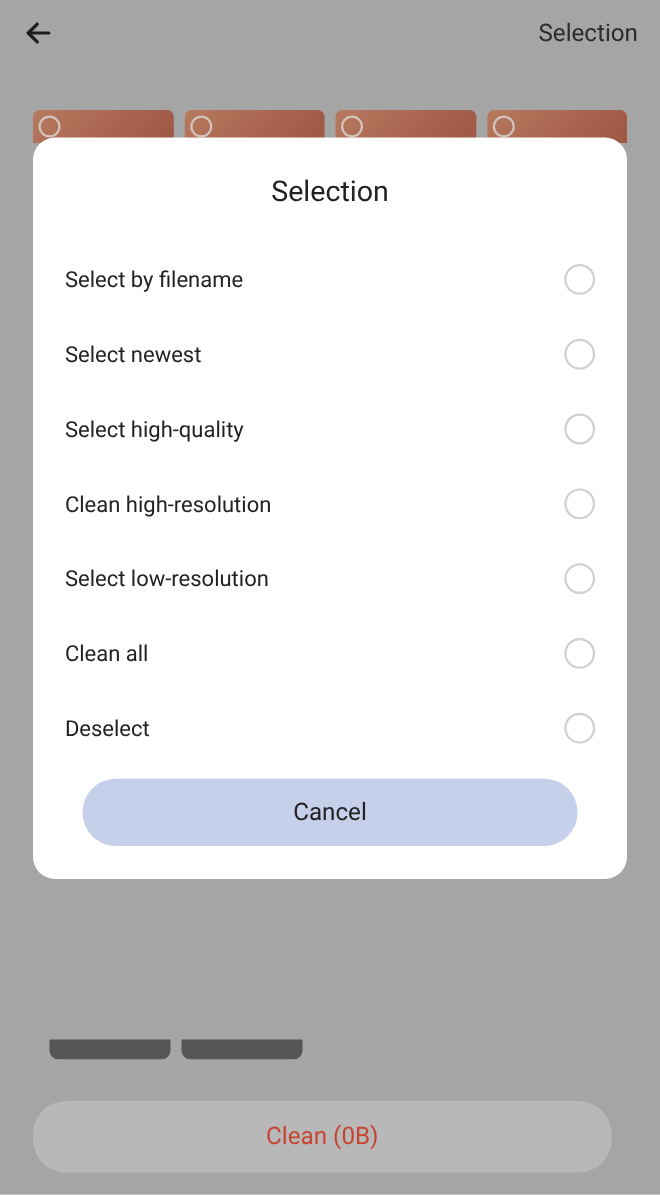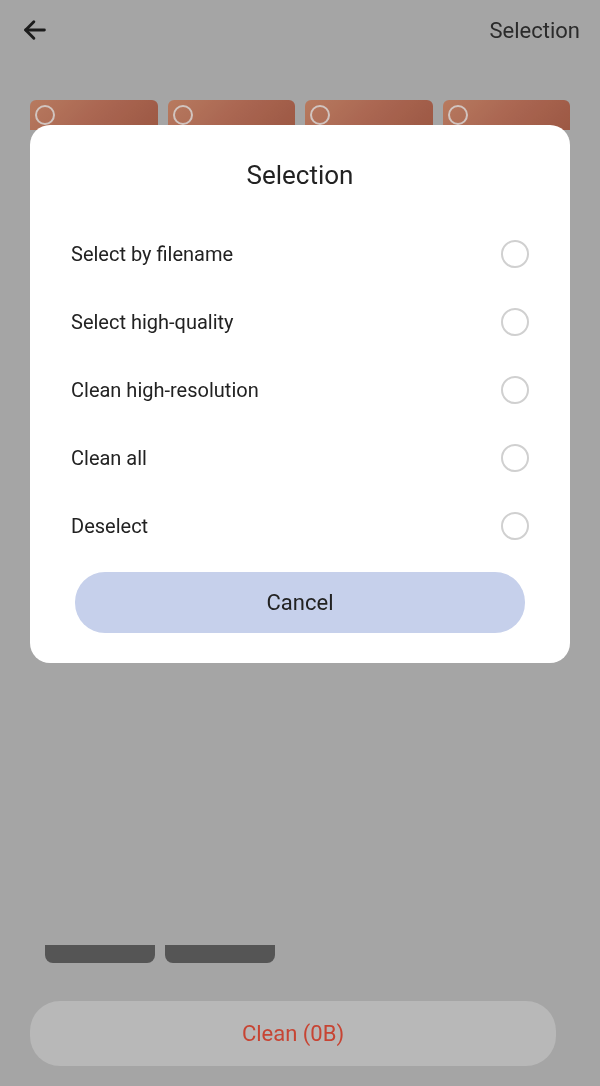--- a/index.html
+++ b/index.html
@@ -81,21 +81,21 @@
       text-align: center;
       font-size: 26px;
       color: #222;
       font-weight: 400;
       margin-bottom: 30px;
     }
     .option-row {
       display: flex;
       align-items: center;
       justify-content: space-between;
-      padding: 20px 41px;
+      padding: 20px 29px;
       gap: 12px;
     }
     .option-label {
       font-size: 20px;
       color: #222;
       font-weight: 400;
     }
     .radio-circle {
       width: 28px;
       height: 28px;
@@ -162,25 +162,33 @@
 <div class="overlay"></div>
 
 <div class="modal">
   <div class="modal-title">Selection</div>
 
   <div class="option-row">
     <span class="option-label">Select by filename</span>
     <span class="radio-circle"></span>
   </div>
   <div class="option-row">
+    <span class="option-label">Select newest</span>
+    <span class="radio-circle"></span>
+  </div>
+  <div class="option-row">
     <span class="option-label">Select high-quality</span>
     <span class="radio-circle"></span>
   </div>
   <div class="option-row">
     <span class="option-label">Clean high-resolution</span>
+    <span class="radio-circle"></span>
+  </div>
+  <div class="option-row">
+    <span class="option-label">Select low-resolution</span>
     <span class="radio-circle"></span>
   </div>
   <div class="option-row">
     <span class="option-label">Clean all</span>
     <span class="radio-circle"></span>
   </div>
   <div class="option-row">
     <span class="option-label">Deselect</span>
     <span class="radio-circle"></span>
   </div>

